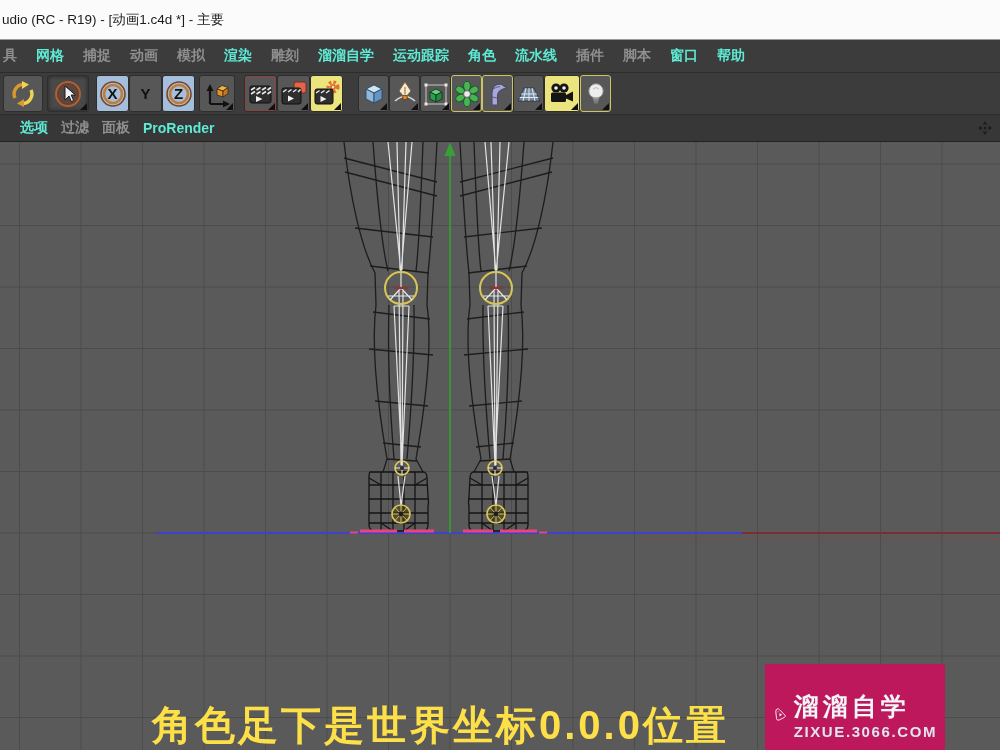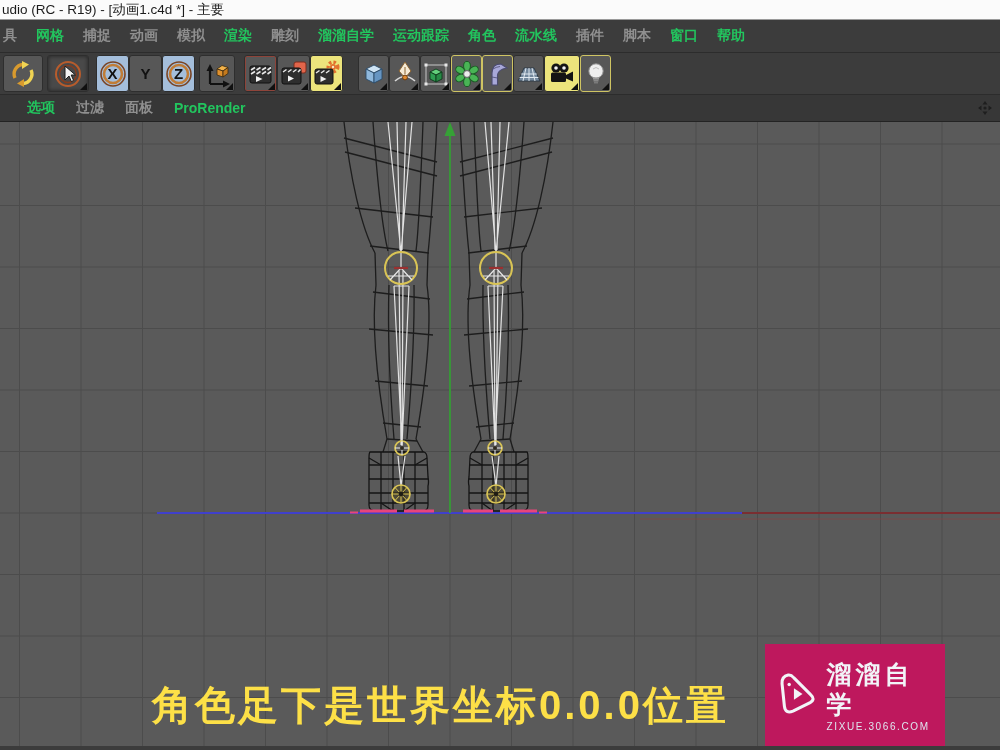--- a/index.html
+++ b/index.html
@@ -1,26 +1,26 @@
 <!DOCTYPE html>
 <html><head>
 <meta charset="utf-8">
 <style>
   * { margin:0; padding:0; box-sizing:border-box; }
   html,body { width:1000px; height:750px; overflow:hidden; background:#3c3c3c;
               font-family:"Liberation Sans", sans-serif; }
 
   
-  .title-bar { height:20px; background:#fbfbfb; color:#1c1c1c; font-size:13.5px;
+  .title-bar { height:40px; background:#fbfbfb; color:#1c1c1c; font-size:13.5px;
                display:flex; align-items:center; padding-left:2px; border-bottom:1px solid #9a9a9a; }
 
   
   .menu-bar { height:32px; background:#3c3c3c; display:flex; align-items:center;
               padding-left:3px; gap:19px; font-size:14px; font-weight:600; }
-  .menu-item { color:#22c55e; cursor:default; white-space:nowrap; }
+  .menu-item { color:#5eead4; cursor:default; white-space:nowrap; }
   .menu-item.dim { color:#8f8f8f; }
 
   
   .toolbar { height:43px; background:#3c3c3c; display:flex; align-items:center;
              border-top:1px solid #2c2c2c; border-bottom:1px solid #2c2c2c; }
   .tb-btn { width:36px; height:37px; background:#575757; border:1px solid #2e2e2e;
             border-radius:3px; position:relative; display:flex; align-items:center;
             justify-content:center; flex:none; }
   .tb-btn.pressed { background:#494949; box-shadow:inset 0 0 4px #222; }
   .tb-btn.blue { background:#a4bedb; }
@@ -29,37 +29,37 @@
   .tb-btn.redring { box-shadow:inset 0 0 0 1px #8e443a; }
   .tb-btn.corner::after { content:''; position:absolute; right:1px; bottom:1px;
             border-left:7px solid transparent; border-bottom:7px solid #101010; }
   .axis-letter { font-size:15px; font-weight:bold; color:#111; position:absolute; }
   .g1 { margin-left:3px; } .g2 { margin-left:4px; } .g3 { margin-left:7px; }
   .g4 { margin-left:9px; } .g5 { margin-left:15px; }
   .w33 { width:33px; } .w40 { width:40px; } .w42 { width:42px; } .w31 { width:31px; }
 
   
   .vp-menu { height:27px; background:#373737; display:flex; align-items:center;
-             padding-left:27px; gap:21px; font-size:14px; font-weight:600;
+             padding-left:20px; gap:13px; font-size:14px; font-weight:600;
              border-bottom:1px solid #232323; position:relative; }
   .vp-menu .menu-item { font-weight:600; }
   .vp-pan { position:absolute; right:7px; top:5px; }
 
   
   .viewport { position:relative; width:1000px; height:624px; background:#5a5a5a; }
   .viewport svg.scene { position:absolute; left:0; top:0; }
   .annotation { position:absolute; left:152px; top:556px; font-size:40px;
                 font-weight:700; color:#fde047; letter-spacing:3px; white-space:nowrap; }
 
   
   .watermark { position:absolute; left:765px; top:522px; width:180px; height:102px;
                background:#be185d; display:flex; align-items:center; padding:0 8px; }
   .wm-text { display:flex; flex-direction:column; margin-left:6px; }
   .wm-brand { color:#f2f4f8; font-size:25px; font-weight:bold; letter-spacing:4px; line-height:30px; }
-  .wm-site  { color:#dfe5ef; font-size:10px; font-weight:normal; letter-spacing:1.6px; margin-top:2px; }
+  .wm-site  { color:#dfe5ef; font-size:15px; font-weight:bold; letter-spacing:1.6px; margin-top:2px; }
 </style>
 </head>
 <body>
 
 <div class="title-bar">
   <span>udio (RC - R19) - [动画1.c4d *] - 主要</span>
 </div>
 
 <div class="menu-bar">
   <span class="menu-item dim">具</span>

